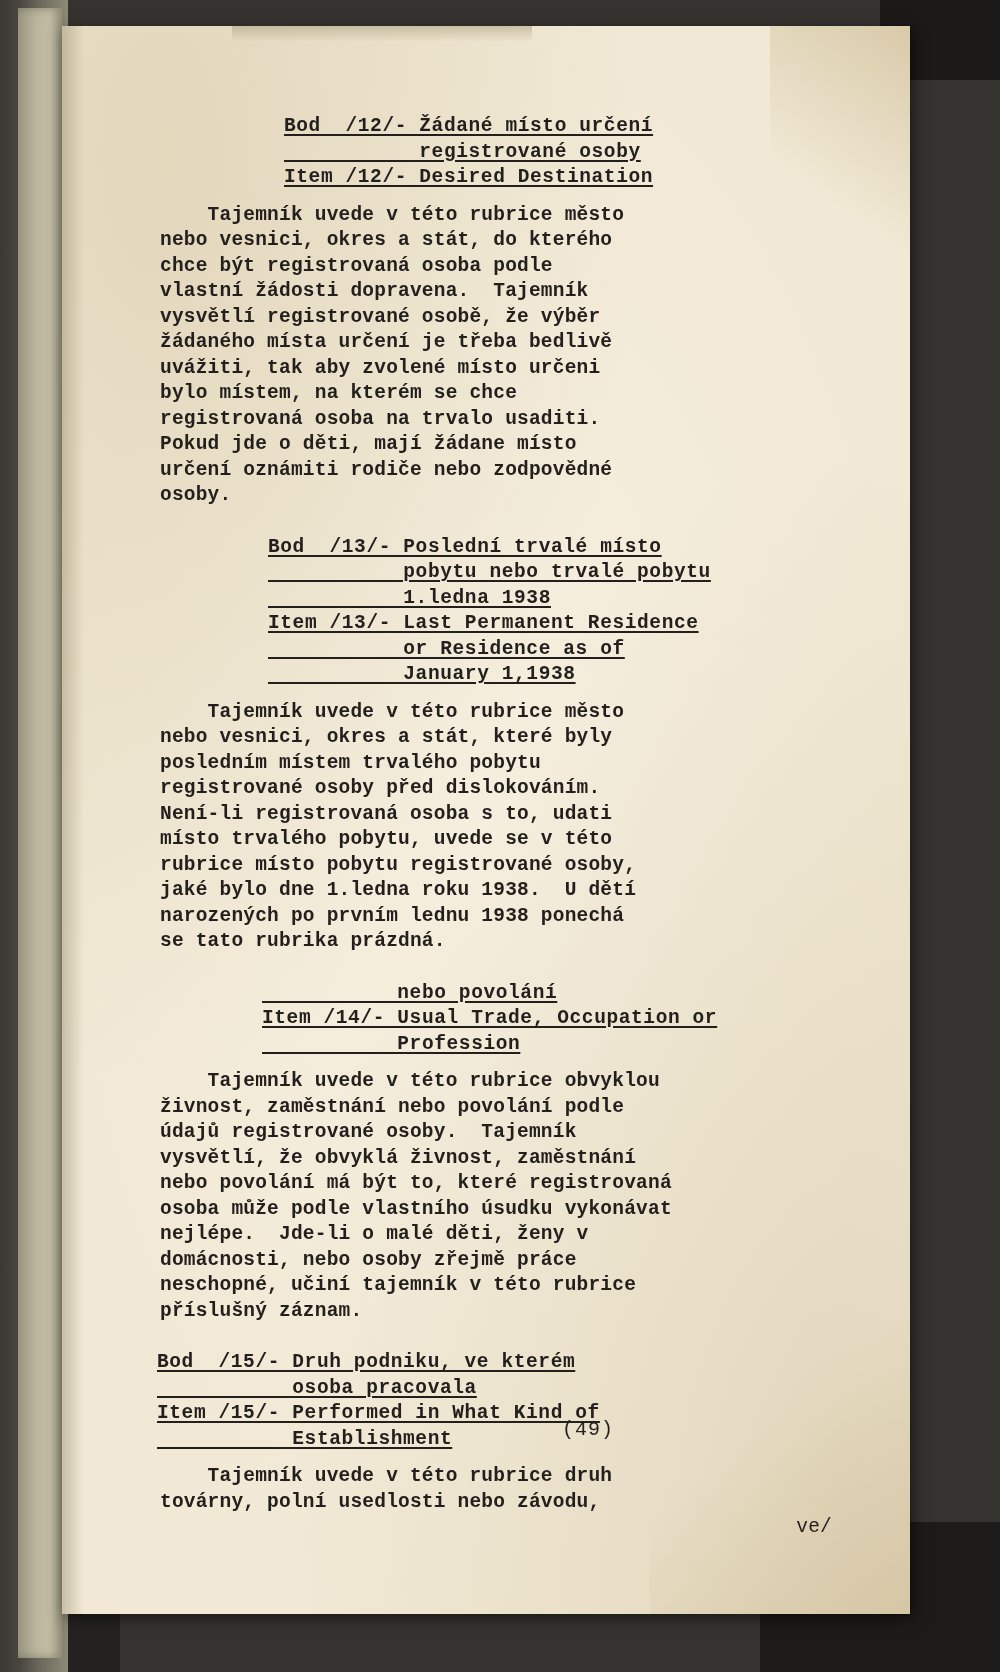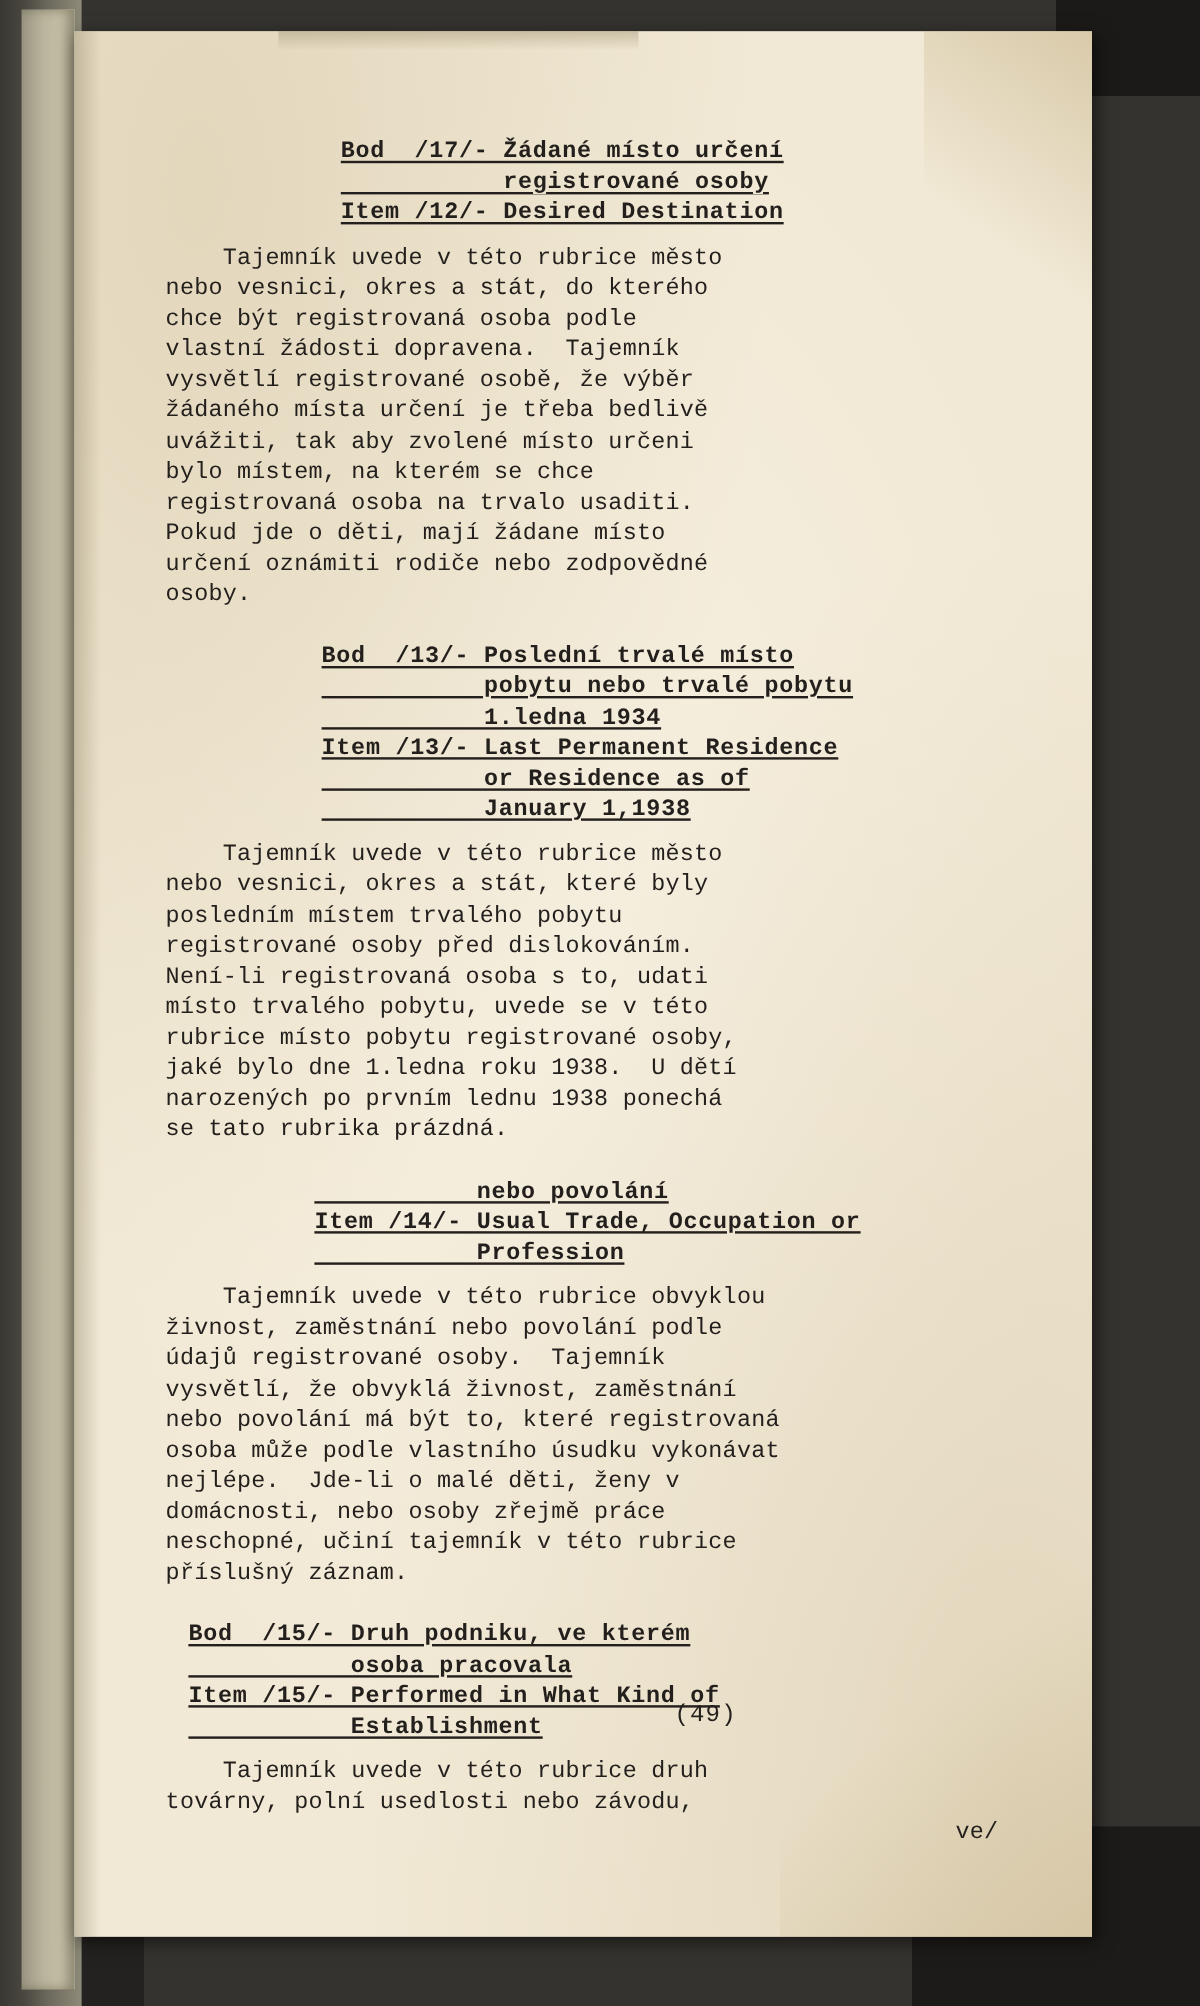--- a/index.html
+++ b/index.html
@@ -127,21 +127,21 @@
     margin: 0;
   }
 
   .blk { margin-bottom: 26px; }
 
   
   .ind-head { padding-left: 222px; }
   .ind-head2 { padding-left: 206px; }
   .ind-head3 { padding-left: 200px; }
   .ind-head4 { padding-left: 95px; }
-  .ind-body { padding-left: 76px; }
+  .ind-body { padding-left: 98px; font-weight: bold; }
 
   .catchword {
     text-align: right;
     padding-right: 78px;
     white-space: pre;
   }
 
   .pagenum {
     position: absolute;
     top: 1392px;
@@ -170,21 +170,21 @@
 <div class="page">
   <div class="page-edge-left"></div>
   <div class="page-top-fold"></div>
   <div class="page-stain-tr"></div>
   <div class="page-stain-br"></div>
 
   <div class="doc">
 
     <div class="blk">
       <div class="heading-block ind-head">
-        <div class="heading-line">Bod  /17/- Žádané místo určení</div>
+        <div class="heading-line">Bod  /12/- Žádané místo určení</div>
         <div class="heading-line">           registrované osoby</div>
         <div class="heading-line">Item /12/- Desired Destination</div>
       </div>
       <div class="para ind-body">    Tajemník uvede v této rubrice město
 nebo vesnici, okres a stát, do kterého
 chce být registrovaná osoba podle
 vlastní žádosti dopravena.  Tajemník
 vysvětlí registrované osobě, že výběr
 žádaného místa určení je třeba bedlivě
 uvážiti, tak aby zvolené místo určeni
@@ -192,21 +192,21 @@
 registrovaná osoba na trvalo usaditi.
 Pokud jde o děti, mají žádane místo
 určení oznámiti rodiče nebo zodpovědné
 osoby.</div>
     </div>
 
     <div class="blk">
       <div class="heading-block ind-head2">
         <div class="heading-line">Bod  /13/- Poslední trvalé místo</div>
         <div class="heading-line">           pobytu nebo trvalé pobytu</div>
-        <div class="heading-line">           1.ledna 1934</div>
+        <div class="heading-line">           1.ledna 1938</div>
         <div class="heading-line">Item /13/- Last Permanent Residence</div>
         <div class="heading-line">           or Residence as of</div>
         <div class="heading-line">           January 1,1938</div>
       </div>
       <div class="para ind-body">    Tajemník uvede v této rubrice město
 nebo vesnici, okres a stát, které byly
 posledním místem trvalého pobytu
 registrované osoby před dislokováním.
 Není-li registrovaná osoba s to, udati
 místo trvalého pobytu, uvede se v této

